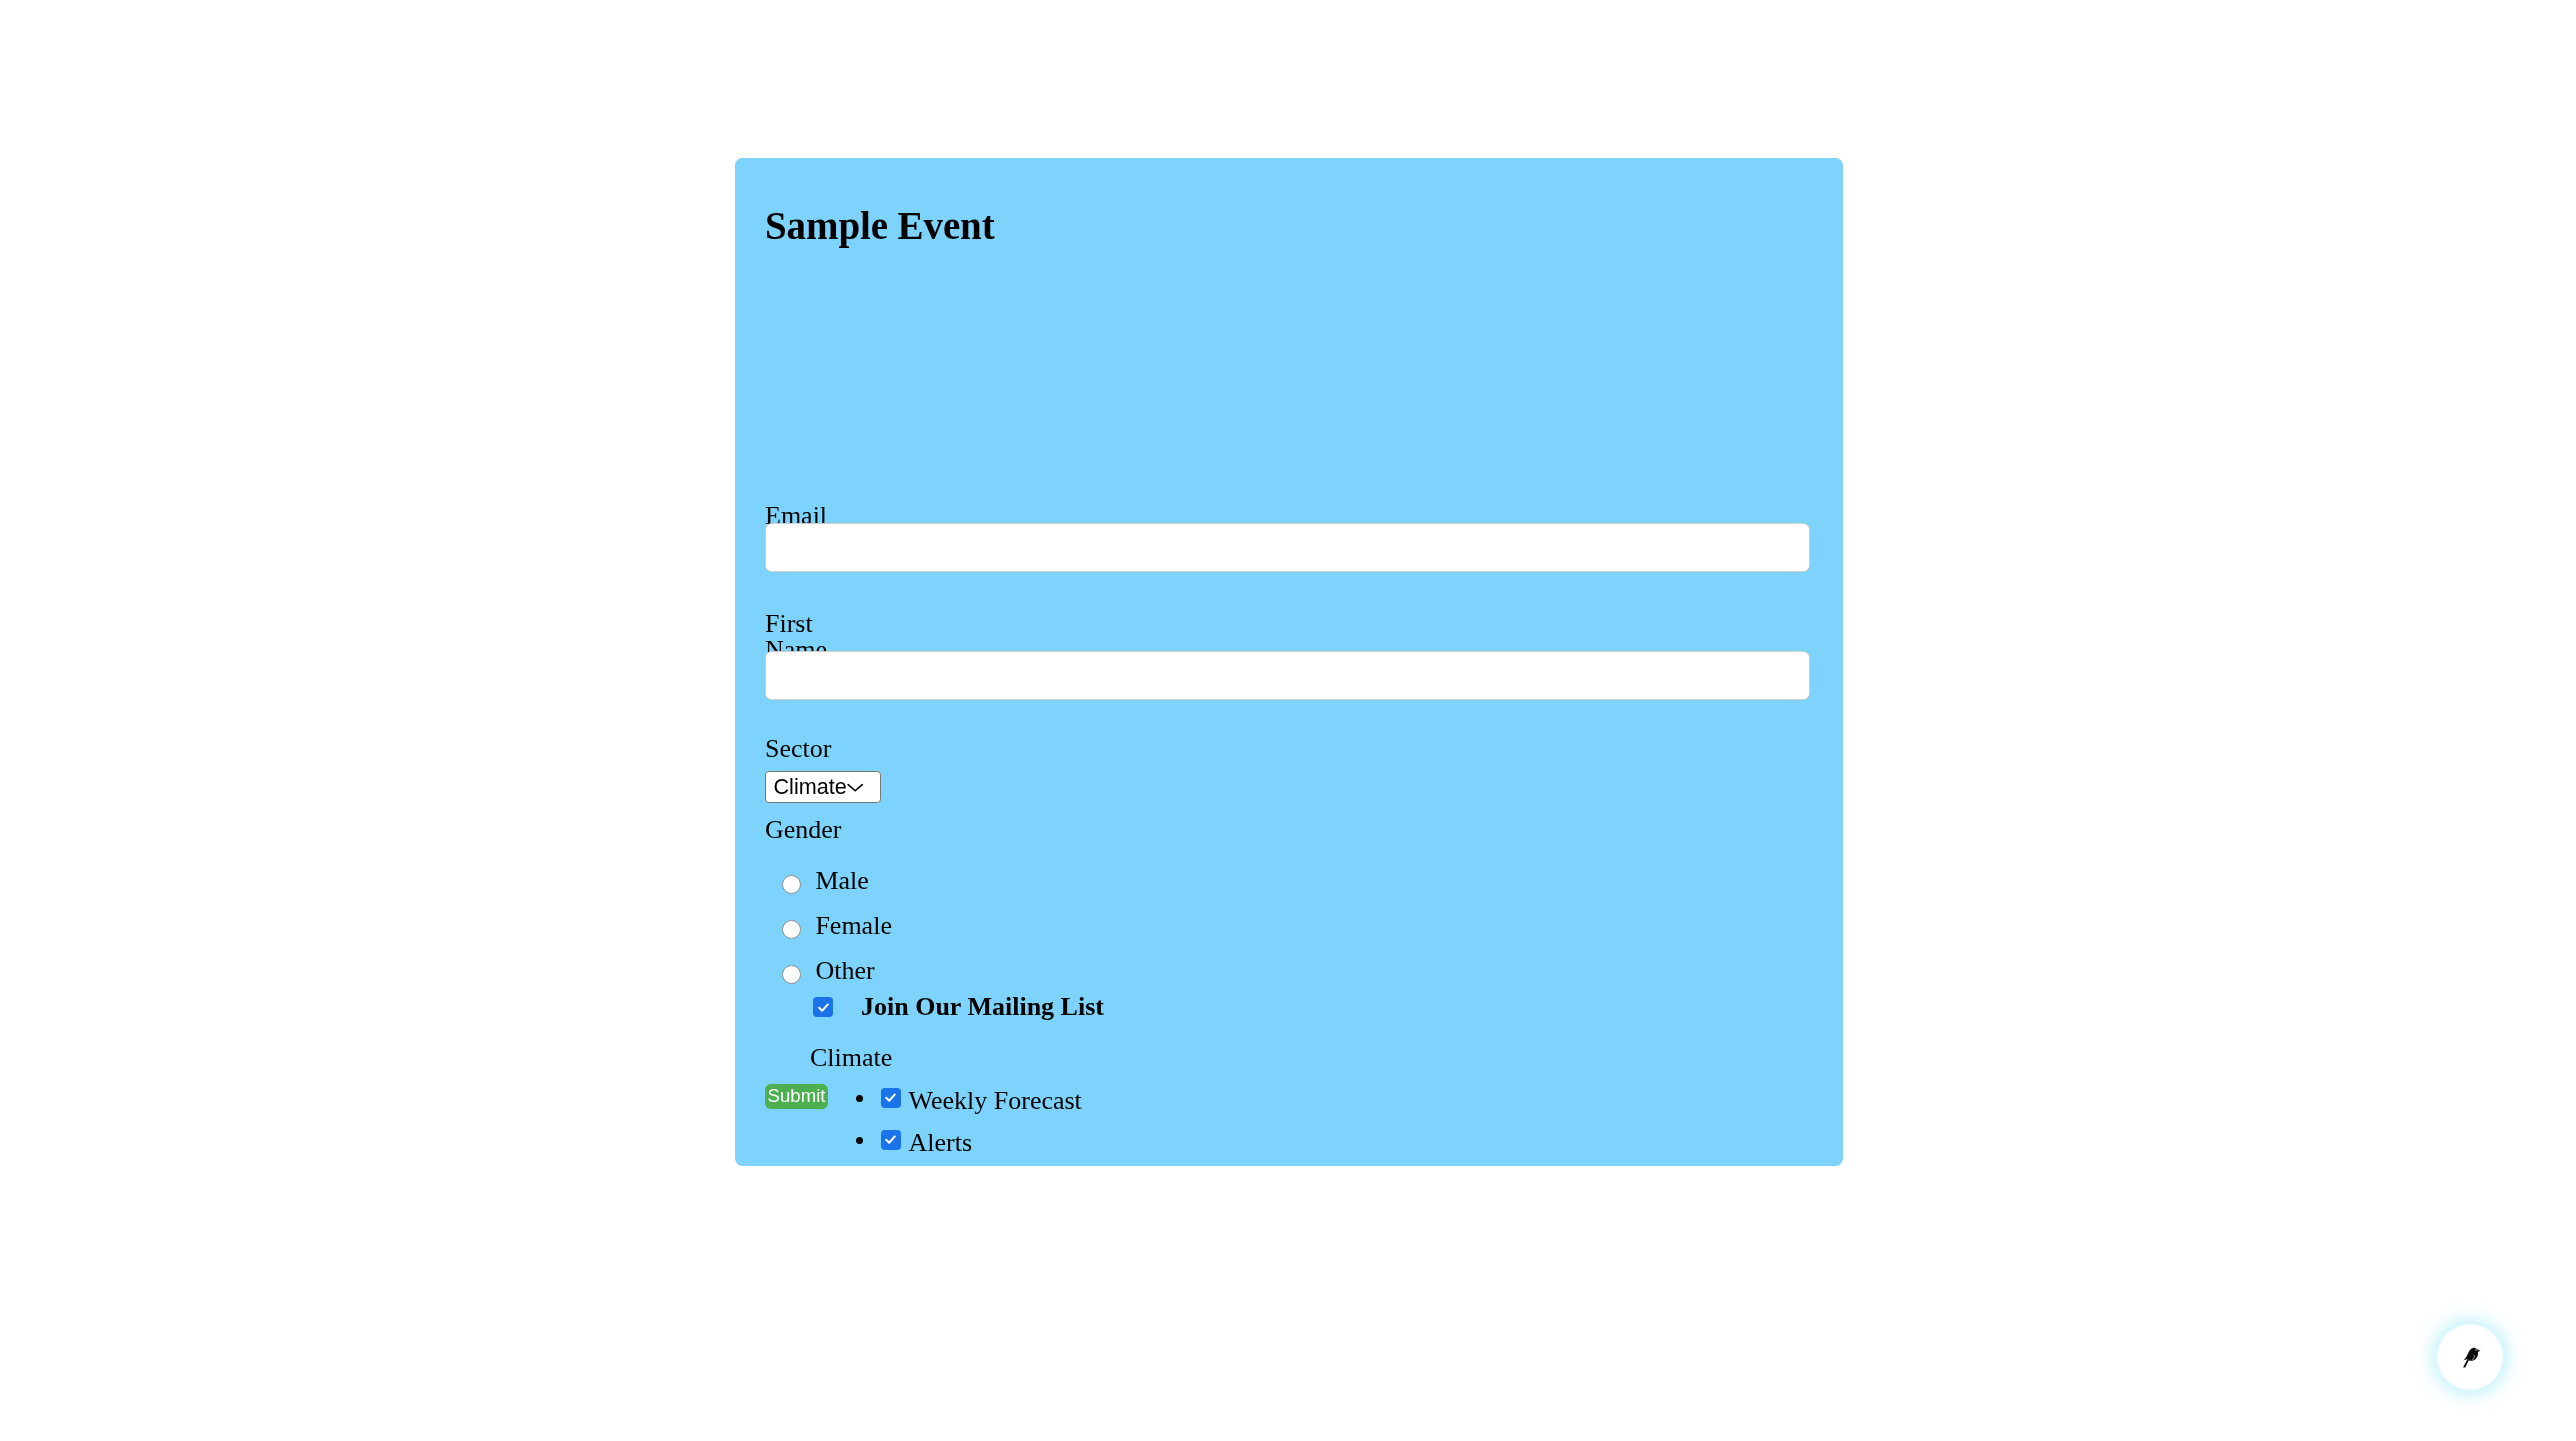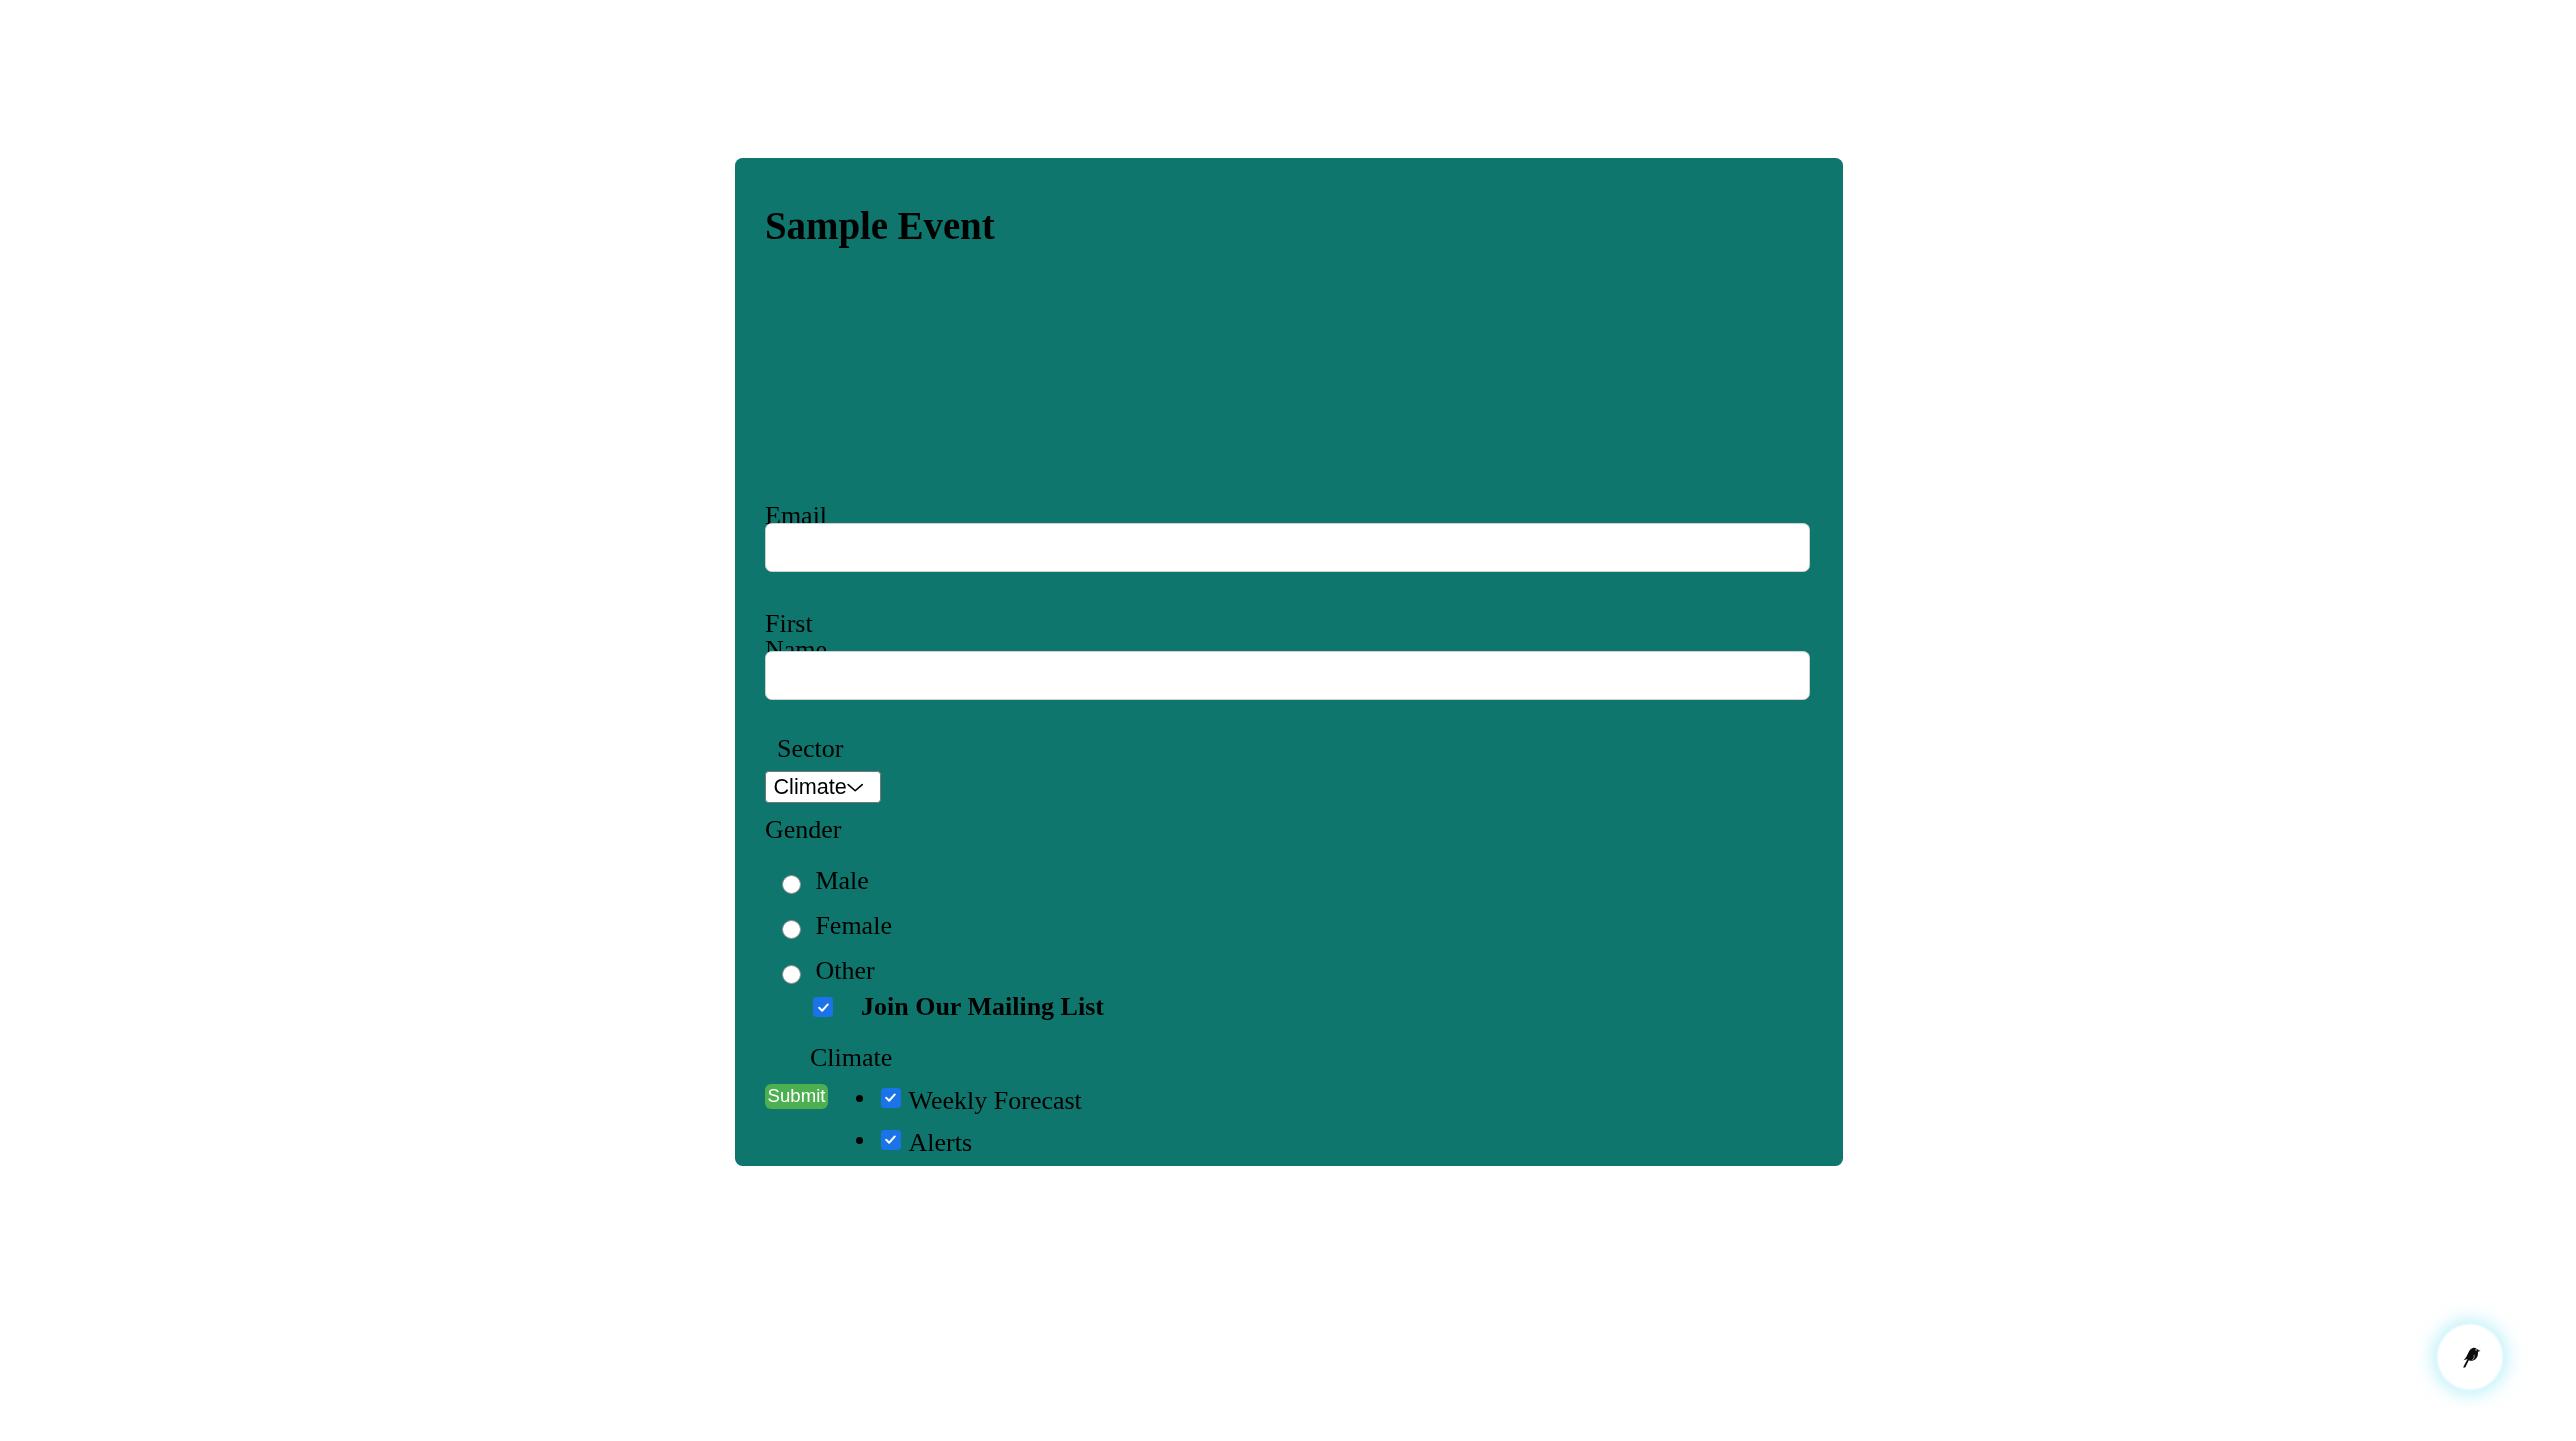--- a/index.html
+++ b/index.html
@@ -16,21 +16,21 @@
     -webkit-font-smoothing: antialiased;
   }
 
   
   .form-card {
     position: absolute;
     left: 735px;
     top: 158px;
     width: 1108px;
     height: 1008px;
-    background: #0f766e;
+    background: #7dd3fc;
     border-radius: 7.5px;
     box-sizing: border-box;
     padding: 0;
   }
 
   .page-title {
     position: absolute;
     left: 30px;
     top: 48px;
     font-family: "Liberation Serif", "DejaVu Serif", serif;
@@ -68,21 +68,21 @@
   .grp-email .field-label { position: absolute; left: 0; top: 0; margin-top: 24px; }
   .grp-email .text-input { position: absolute; left: 0; top: 44px; }
 
   
   .grp-first { position: absolute; left: 30px; top: 449px; }
   .grp-first .field-label { position: absolute; left: 0; top: 4px; }
   .grp-first .text-input { position: absolute; left: 0; top: 44px; }
 
   
   .grp-sector { position: absolute; left: 30px; top: 578px; }
-  .grp-sector .field-label { position: absolute; left: 0; top: 0; margin-left: 12px; }
+  .grp-sector .field-label { position: absolute; left: 0; top: 0; }
   .select-box {
     position: absolute;
     left: 0;
     top: 35px;
     box-sizing: border-box;
     height: 32px;
     min-width: 116px;
     background: #ffffff;
     border: 1.5px solid #767676;
     border-radius: 3.7px;

